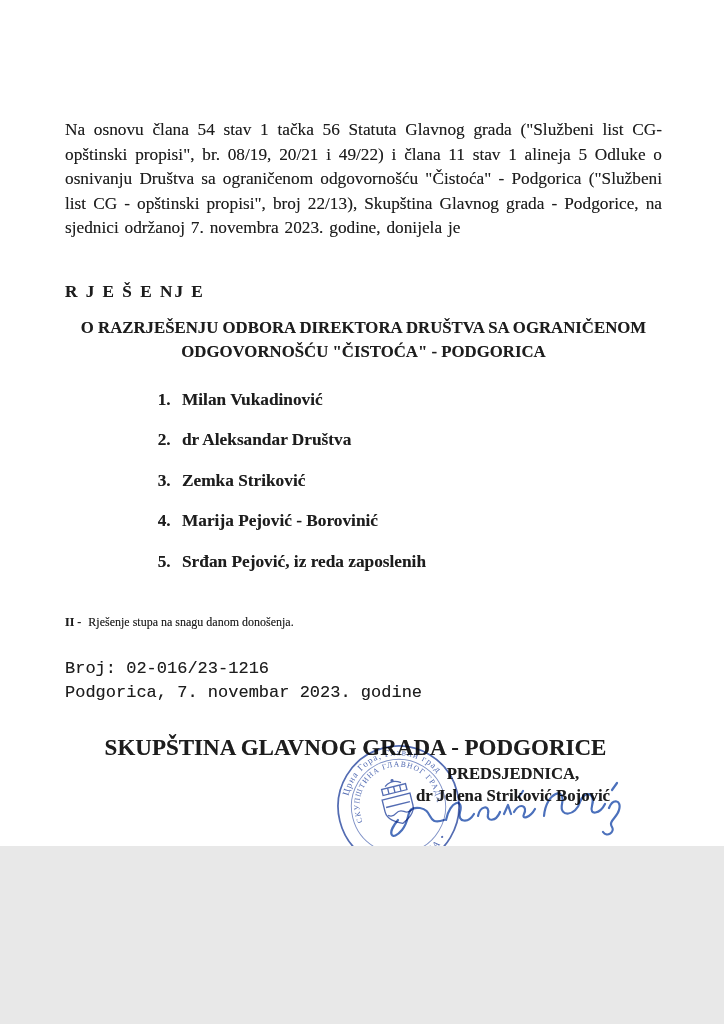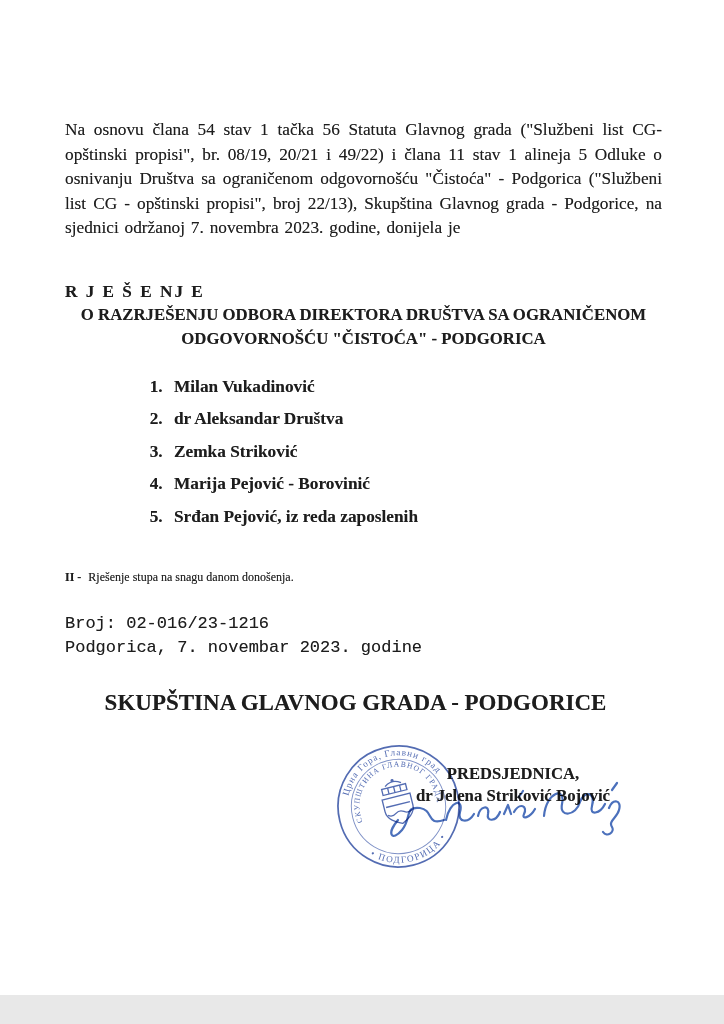--- a/index.html
+++ b/index.html
@@ -1,53 +1,53 @@
 <!DOCTYPE html>
 <html lang="sr"><head>
 <meta charset="utf-8">
 <style>
   html,body{margin:0;padding:0;background:#e8e8e8;}
   .page{
     position:relative;
-    width:724px;height:995px;
+    width:724px;height:846px;
     background:#ffffff;
     overflow:hidden;
     font-family:"Liberation Serif", serif;
     color:#1d1d1d;
     margin:0 auto;
   }
   .content{padding:118px 62px 0 65px;}
   .scan{text-shadow:0 0 .6px rgba(25,25,25,.45);}
   .intro{
     font-size:17.3px;line-height:24.5px;
     text-align:justify;margin:0;word-spacing:1.5px;
   }
   .doc-title{
     margin-top:41px;
     font-weight:bold;font-size:17.2px;letter-spacing:2px;
   }
   .doc-subtitle{
-    margin-top:1px;text-align:center;
+    margin-top:14px;text-align:center;
     font-weight:bold;font-size:16.8px;line-height:24px;
     max-width:585px;margin-left:auto;margin-right:auto;font-family:Liberation Serif, serif;
   }
   .sec1{
     margin-top:54px;font-size:17.3px;line-height:26px;
     text-align:justify;word-spacing:1px;
   }
   .numeral{font-weight:bold;margin-right:7px;}
   .emph{
     font-weight:bold;font-style:italic;
     letter-spacing:1.2px;margin-right:8px;
   }
   ol.members{
     margin:24px 0 0 0;padding-left:94px;
     font-weight:bold;font-size:17.3px;line-height:24.6px;
   }
-  ol.members li{margin:8px;padding-left:7px;}
+  ol.members li{margin:16px;padding-left:7px;}
   .sec2{margin-top:36px;font-size:12px;line-height:24px;}
   .meta{margin-top:23px;font-size:17px;line-height:23.5px;}
   .meta div{margin:0;font-family:Liberation Mono, monospace;}
   .issuer{
     margin-top:31px;text-align:center;font-weight:bold;
     font-size:23px;transform:translateX(-8px);
   }
   .sign-block{
     position:absolute;left:398px;top:764px;width:230px;
     text-align:center;font-weight:bold;

